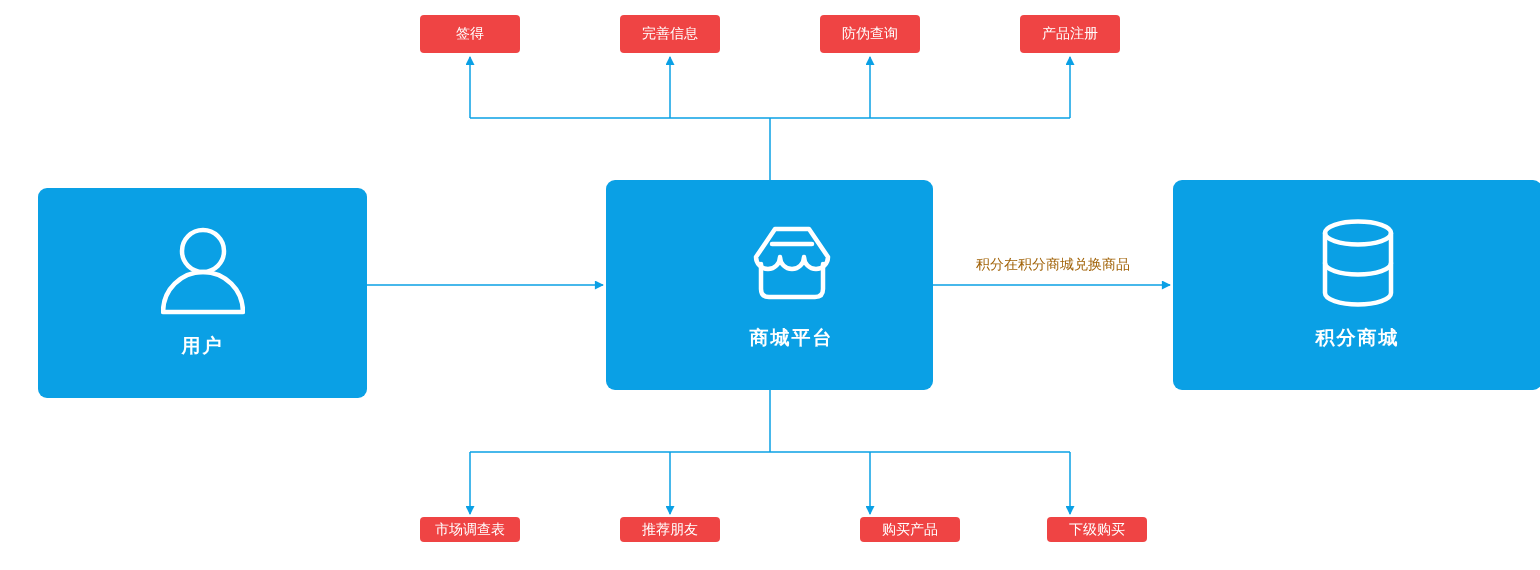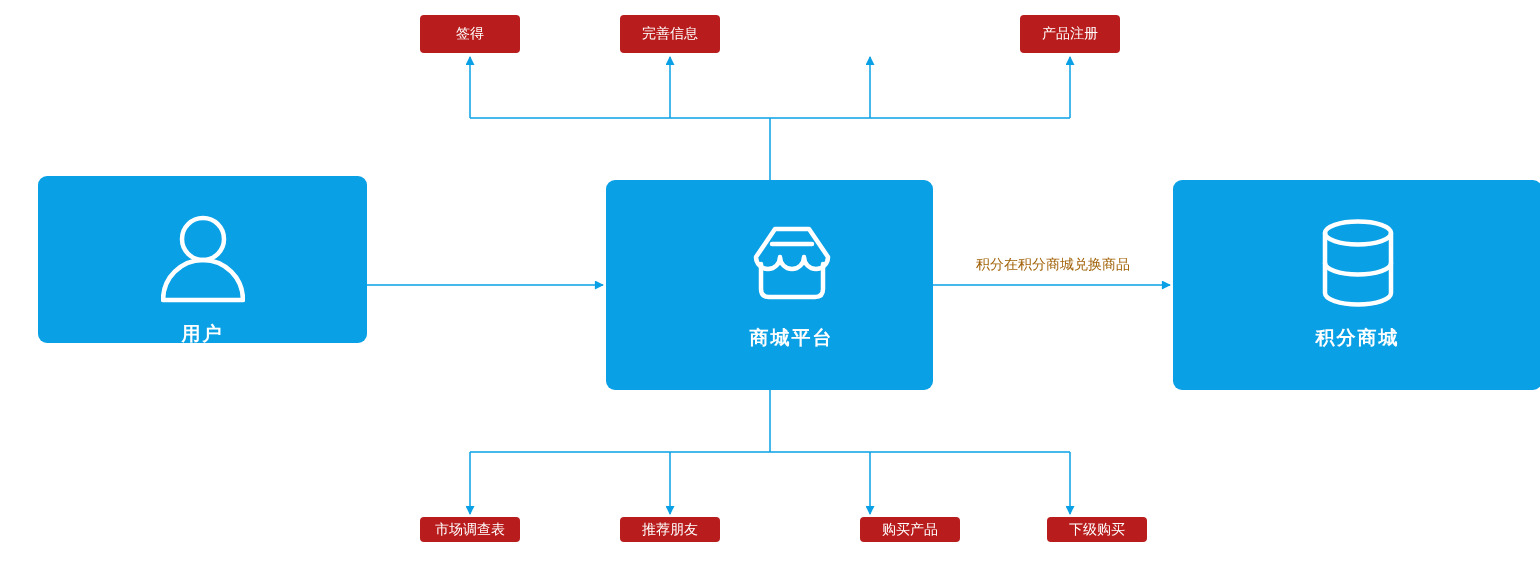--- a/index.html
+++ b/index.html
@@ -42,21 +42,21 @@
   .big-node .big-label {
     margin-top: 16px;
     font-size: 19px;
     font-weight: bold;
     letter-spacing: 2px;
     line-height: 1.2;
   }
   .small-node {
     position: absolute;
     width: 100px;
-    background: #b91c1c;
+    background: #ef4444;
     border-radius: 4px;
     color: #ffffff;
     font-size: 14px;
     display: flex;
     align-items: center;
     justify-content: center;
     white-space: nowrap;
     cursor: default;
   }
   .small-node.top-row { top: 15px; height: 38px; }
@@ -107,25 +107,28 @@
   </svg>
 
   <div class="edge-label">积分在积分商城兑换商品</div>
 
   <div class="small-node top-row" style="left:420px;">
     <span>签得</span>
   </div>
   <div class="small-node top-row" style="left:620px;">
     <span>完善信息</span>
   </div>
+  <div class="small-node top-row" style="left:820px;">
+    <span>防伪查询</span>
+  </div>
   <div class="small-node top-row" style="left:1020px;">
     <span>产品注册</span>
   </div>
 
-  <div class="big-node" style="left:38px; top:176px; width:329px; height:167px;">
+  <div class="big-node" style="left:38px; top:188px; width:329px; height:210px;">
     <span class="icon-wrap">
       <svg class="icon-svg" width="84" height="94" viewBox="0 0 84 94" fill="none" stroke="#ffffff" stroke-width="4.5" stroke-linecap="round" stroke-linejoin="round">
         <circle cx="42" cy="27" r="21"></circle>
         <path d="M2 88 a40 40 0 0 1 80 0 Z"></path>
       </svg>
     </span>
     <span class="big-label">用户</span>
   </div>
 
   <div class="big-node" style="left:606px; top:180px; width:327px; height:210px;padding-left:44px;">

